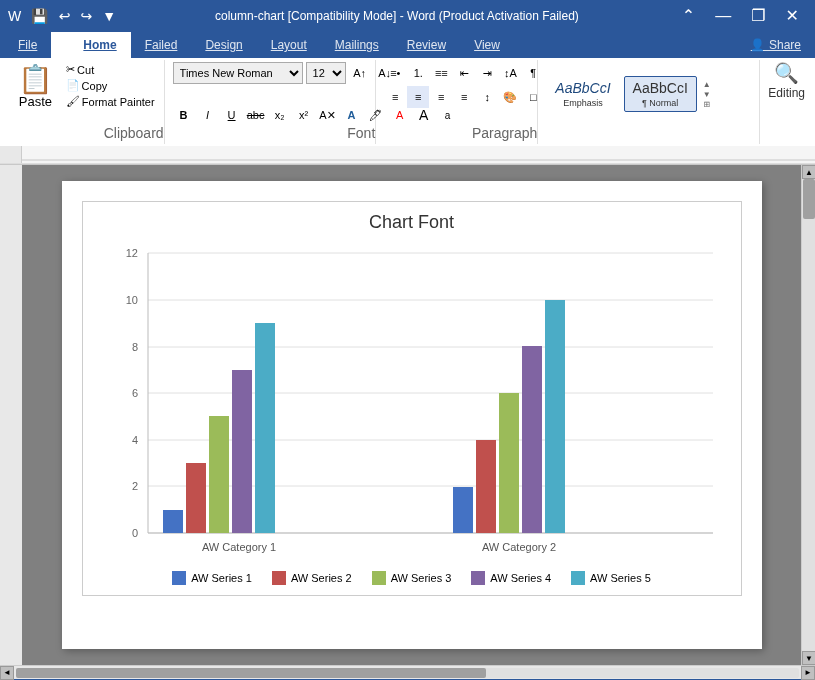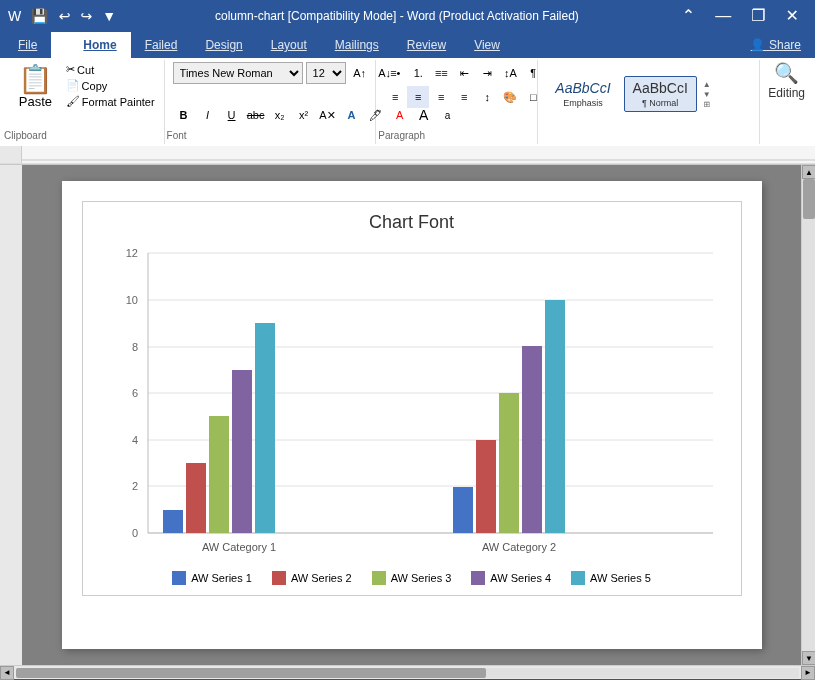--- a/index.html
+++ b/index.html
@@ -40,21 +40,21 @@
     }
     .ribbon-tab.active {
       background: white;
       color: #2b579a;
       font-weight: 600;
       padding-left: 32px;
     }
 
     .ribbon-content { display: flex; align-items: stretch; padding: 2px 4px; background: white; min-height: 86px; gap: 2px; }
     .ribbon-group { display: flex; flex-direction: column; align-items: flex-start; border-right: 1px solid #e0e0e0; padding: 2px 6px; position: relative; min-width: fit-content; }
-    .ribbon-group-label { font-size: 10px; color: #666; position: absolute; bottom: 3px; left: 0; right: 0; text-align: left; margin-top: 9px; }
+    .ribbon-group-label { font-size: 14px; color: #666; position: absolute; bottom: 3px; left: 0; right: 0; text-align: right; margin-top: 9px; }
 
     .ribbon-group-top { display: flex; align-items: flex-start; gap: 2px; flex: 1; padding-bottom: 16px; }
 
     
     .paste-btn { display: flex; flex-direction: column; align-items: center; padding: 4px 8px; cursor: pointer; border: none; background: transparent; }
     .paste-icon { font-size: 28px; line-height: 1; }
     .paste-label { font-size: 13px; }
     .clipboard-right { display: flex; flex-direction: column; gap: 1px; }
     .small-btn { padding: 1px 3px; font-size: 11px; cursor: pointer; border: none; background: transparent; border-radius: 2px; display: flex; align-items: center; gap: 2px; }
 

